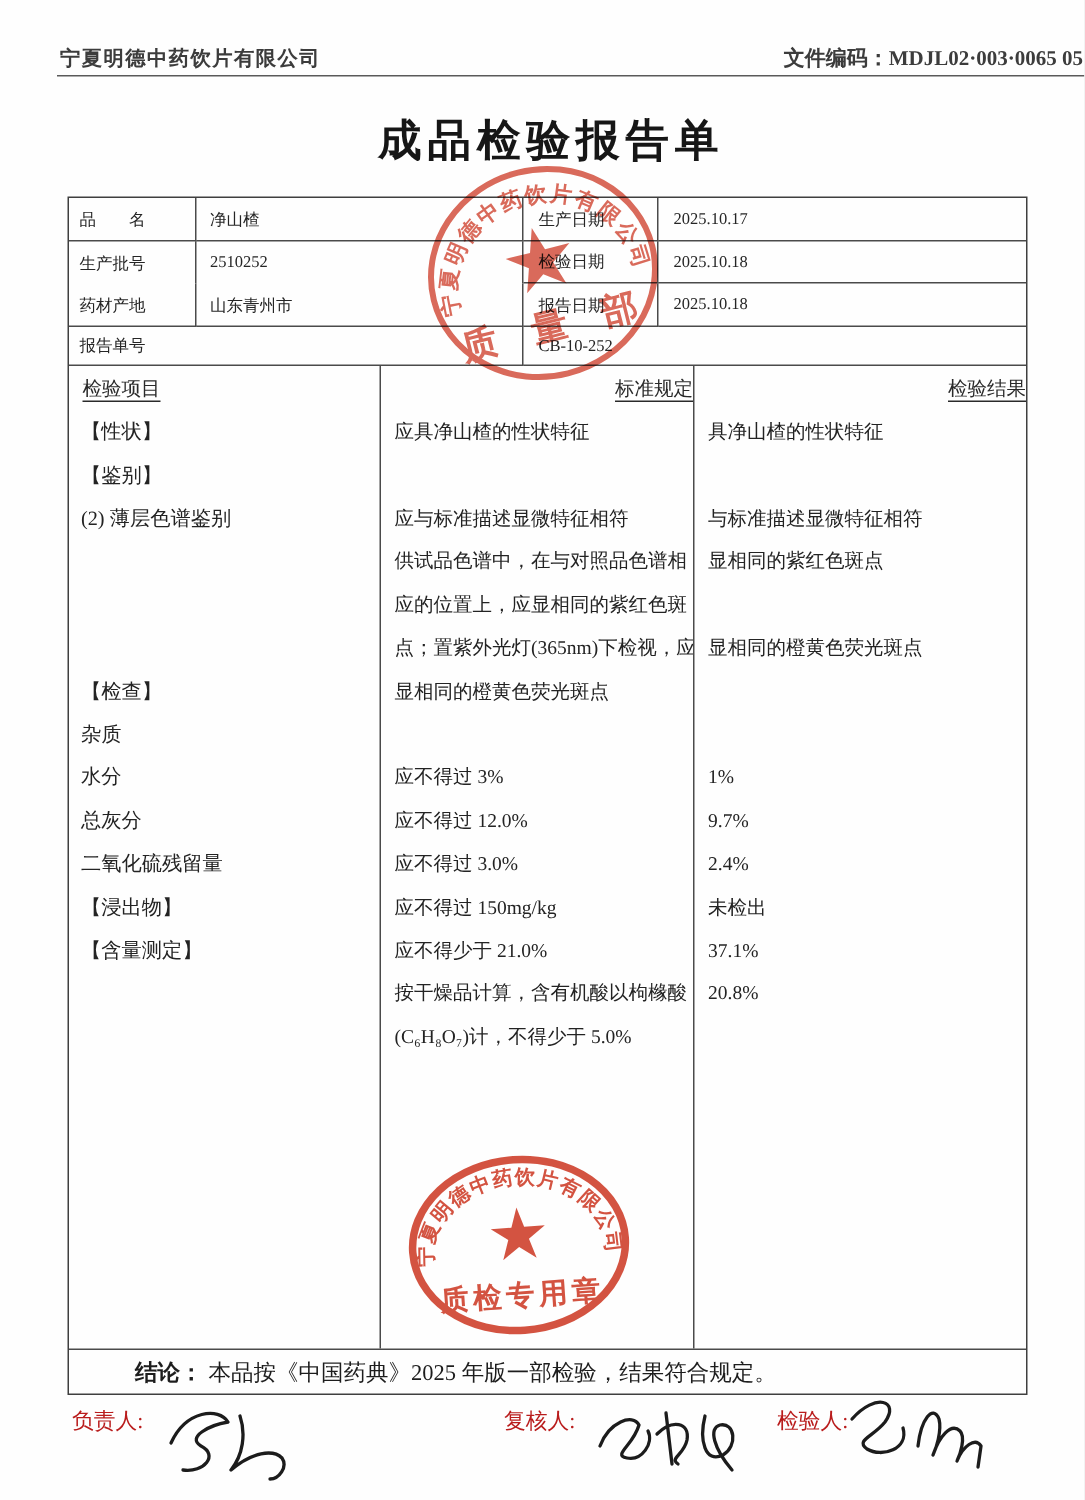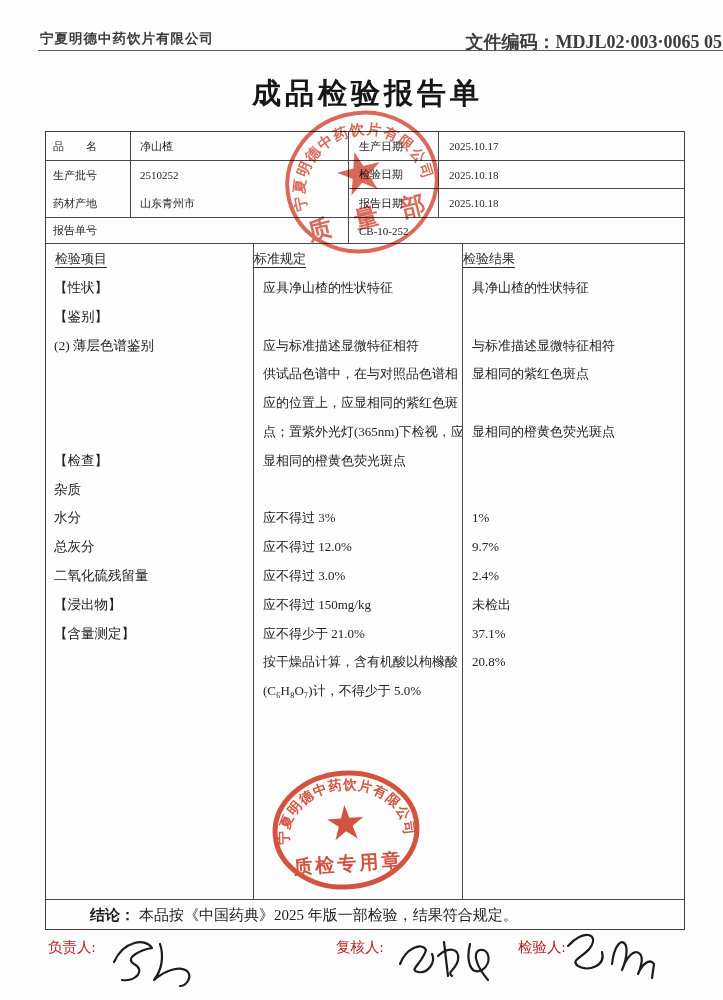--- a/index.html
+++ b/index.html
@@ -5,21 +5,21 @@
   * { margin:0; padding:0; box-sizing:border-box; }
   html,body { background:#e9e9e9; }
   .page {
     position:relative; width:723px; height:1000px; margin:0 auto;
     background:#fefefe; overflow:hidden;
     font-family:"Liberation Serif","DejaVu Serif",serif;
     color:#222;
   }
   
   .hdr-company { position:absolute; left:40px; top:30px; font-size:13.5px; font-weight:bold; color:#3c3c3c; letter-spacing:1px; }
-  .hdr-code { position:absolute; right:1px; top:30px; font-size:18px; font-weight:bold; color:#3c3c3c; white-space:nowrap; }
+  .hdr-code { position:absolute; right:1px; top:30px; font-size:14px; font-weight:bold; color:#3c3c3c; white-space:nowrap; }
   .hdr-rule { position:absolute; left:38px; right:0; top:50px; border-top:1.5px solid #5a5a5a; }
   .doc-title { position:absolute; left:12px; right:0; top:74px; text-align:center; font-size:29px; font-weight:bold; letter-spacing:4px; color:#161616; }
 
   
   .tbl { position:absolute; left:45px; top:131px; width:640px; height:799px; border:1.5px solid #3f3f3f; background:transparent; }
   .info-grid { display:grid; grid-template-columns:85px 218px 90px 1fr; }
   .cell { font-size:11px; color:#252525; display:flex; align-items:center; white-space:nowrap; overflow:hidden; }
   .h29 { height:29px; } .h28 { height:28px; } .h26 { height:26px; }
   .br { border-right:1px solid #4a4a4a; }
   .bb { border-bottom:1px solid #4a4a4a; }
@@ -27,21 +27,21 @@
   .span12 { grid-column:1 / 3; } .span34 { grid-column:3 / 5; }
 
   
   .main-sec { position:relative; width:100%; height:655px; }
   .mcol { position:absolute; top:0; bottom:0; overflow:hidden; }
   .mcol0 { left:0; width:208px; border-right:1px solid #4a4a4a; }
   .mcol1 { left:208px; width:209px; border-right:1px solid #4a4a4a; }
   .mcol2 { left:417px; right:0; }
   .mhead { height:30px; line-height:30px; font-size:13px; color:#2a2a2a; }
   .mhead span { text-decoration:underline; text-underline-offset:4px; }
-  .mhead.center { text-align:left; }
+  .mhead.center { text-align:right; }
   .mhead.left { padding-left:9px; }
   .mline { height:28.8px; line-height:28.8px; font-size:13px; color:#232323; white-space:nowrap; overflow:hidden; }
   .mcol0 .mline { padding-left:8px; font-size:13.5px; }
   .mcol1 .mline { padding-left:9px; }
   .mcol2 .mline { padding-left:9px; }
 
   
   .concl { height:31px; border-top:1px solid #4a4a4a; display:flex; align-items:center; font-size:15px; white-space:nowrap; padding-left:44px; color:#1d1d1d; }
   .concl b { font-weight:bold; margin-right:4px; }
 

